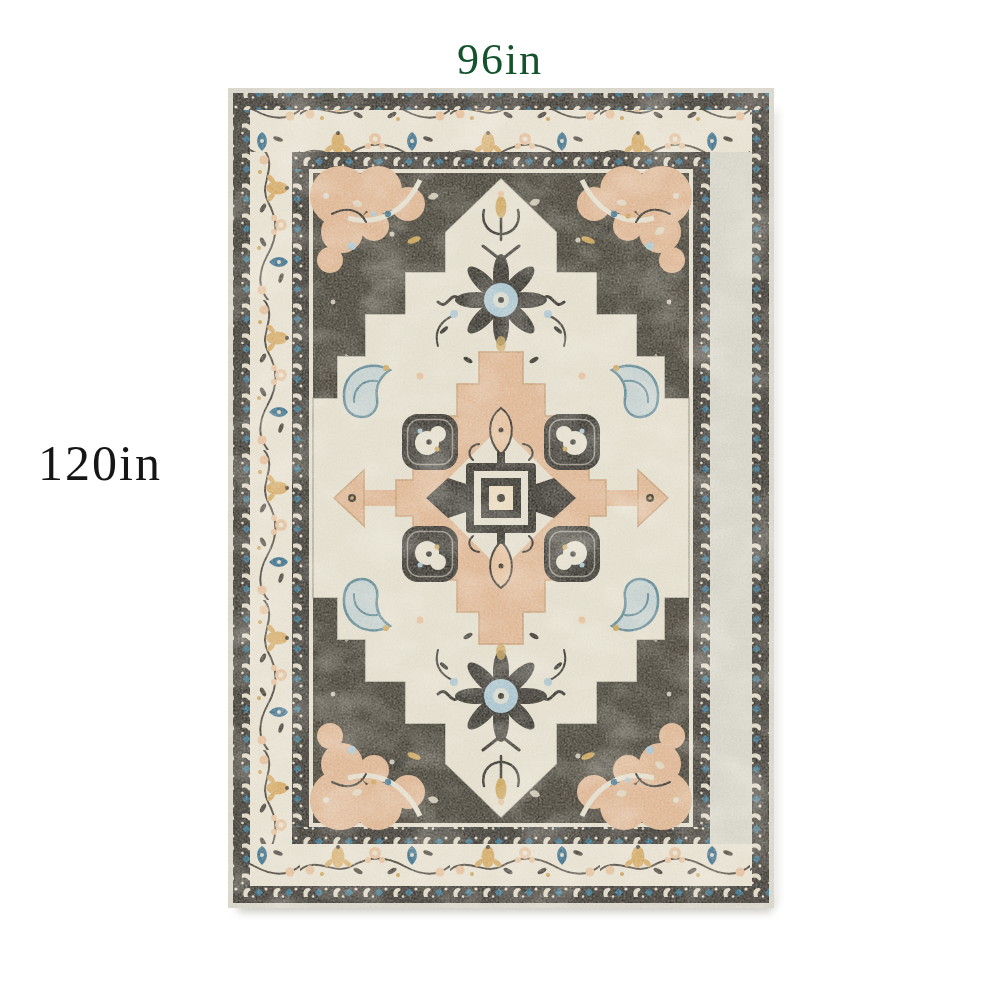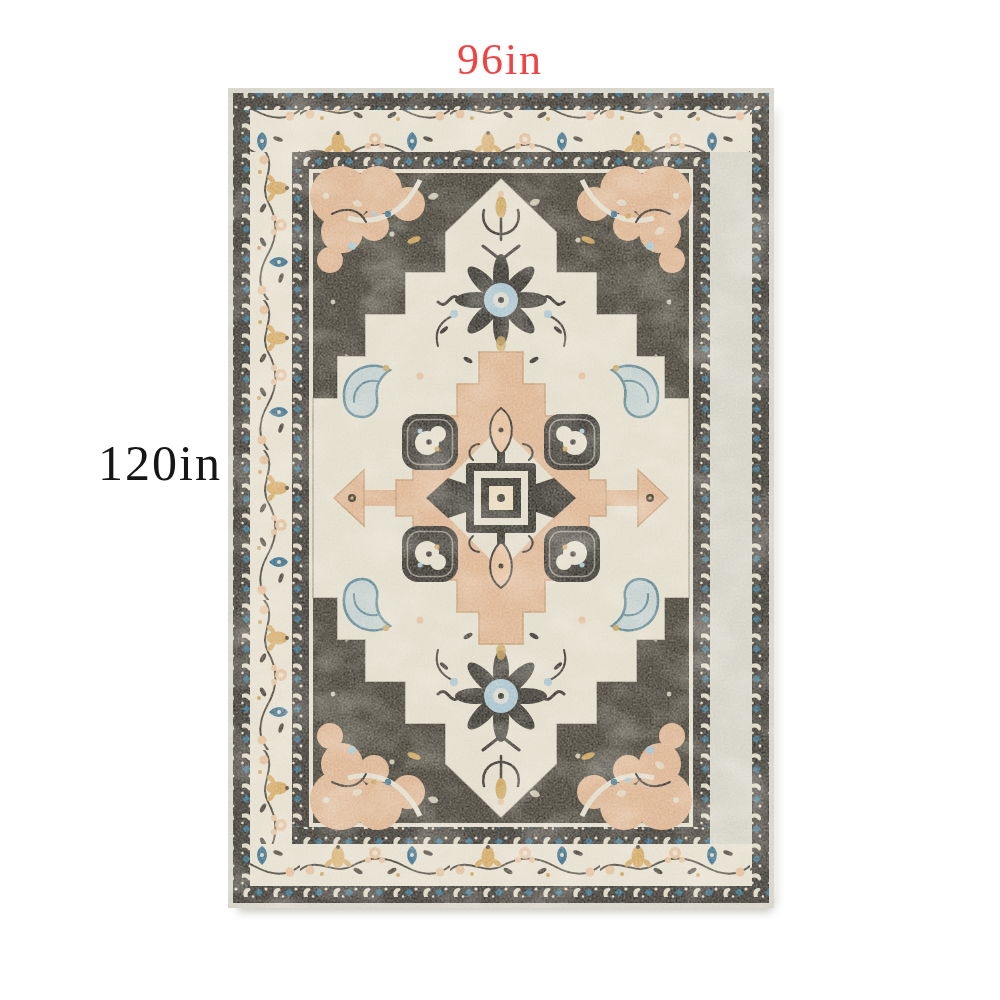--- a/index.html
+++ b/index.html
@@ -1,21 +1,21 @@
 <!DOCTYPE html>
 <html style="--c-edge: #d5d3c8; --c-band-dark: #3f3b35; --c-band-motif-cream: #ddd6c4; --c-band-motif-blue: #3a7089; --c-border-cream: #e6e0d0; --c-border-gold: #d4aa66; --c-border-peach: #e4bf9b; --c-border-blue: #3e718d; --c-border-leaf: #4e483f; --c-field: #474338; --c-field-motif: #ded8c6; --c-medallion-cream: #e2ddcc; --c-medallion-peach: #ddb491; --c-ornament-charcoal: #3a3731; --c-accent-blue: #a7c3cf; --c-accent-teal: #5d8794; --c-accent-gold: #c9a155; --c-center-cream: #e9d9bd; --c-shadow: #b7b5ab;"><head>
 <meta charset="utf-8">
 <style>
   html,body{margin:0;padding:0;}
   body{width:1000px;height:1000px;background:#fff;overflow:hidden;
        font-family:"Liberation Serif","DejaVu Serif",serif;}
   .canvas{position:relative;width:1000px;height:1000px;background:#fff;}
   .dim-label{position:absolute;color:#161616;line-height:1;letter-spacing:2px;}
   .dim-top{left:0;right:0;top:38px;text-align:center;font-size:44px;}
-  .dim-left{left:38px;width:184px;top:438px;text-align:right;font-size:50px;}
+  .dim-left{left:38px;width:184px;top:438px;font-size:50px;}
   svg{position:absolute;left:0;top:0;}
   
   .cl-edge{fill:var(--c-edge)}
   .cl-band-dark{fill:var(--c-band-dark)}
   .cl-band-cream{fill:var(--c-band-motif-cream)}
   .cl-band-blue{fill:var(--c-band-motif-blue)}
   .cl-border-cream{fill:var(--c-border-cream)}
   .cl-gold{fill:var(--c-border-gold)}
   .cl-peach{fill:var(--c-border-peach)}
   .cl-blue{fill:var(--c-border-blue)}
@@ -36,21 +36,21 @@
   .cl-paisley{fill:var(--c-accent-blue);fill-opacity:.55;stroke:var(--c-accent-teal);stroke-width:2.5}
   .cl-boteh{fill:var(--c-border-peach);stroke:var(--c-ornament-charcoal);stroke-width:2}
   .cl-medallion{fill:var(--c-medallion-cream);stroke:var(--c-band-dark);stroke-opacity:.35;stroke-width:1.5}
   .cl-pmed{fill:var(--c-medallion-peach);stroke:#c59d74;stroke-width:1.5}
 </style>
 </head>
 <body style="background: rgb(255, 255, 255);">
 
 <div class="canvas">
 
-  <div class="dim-label dim-top" style="color: #ef4444;">96in</div>
+  <div class="dim-label dim-top" style="color: #14532d;">96in</div>
   <div class="dim-label dim-left" style="color: rgb(22, 22, 22);">120in</div>
 
   <svg width="1000" height="1000" viewBox="0 0 1000 1000" role="img" aria-label="Distressed vintage-style medallion area rug with cream, charcoal, peach, gold and blue pattern">
     <defs>
       <filter id="softBlur" x="-60%" y="-60%" width="220%" height="220%">
           <feGaussianBlur stdDeviation="4"></feGaussianBlur>
         </filter>
       <filter id="grainFine" x="0%" y="0%" width="100%" height="100%">
         <feTurbulence type="fractalNoise" baseFrequency="0.5" numOctaves="2" seed="7" stitchTiles="stitch"></feTurbulence>
         <feColorMatrix type="matrix" values="0 0 0 0 0.93  0 0 0 0 0.90  0 0 0 0 0.83  0.7 0.7 0 0 -0.42"></feColorMatrix>

